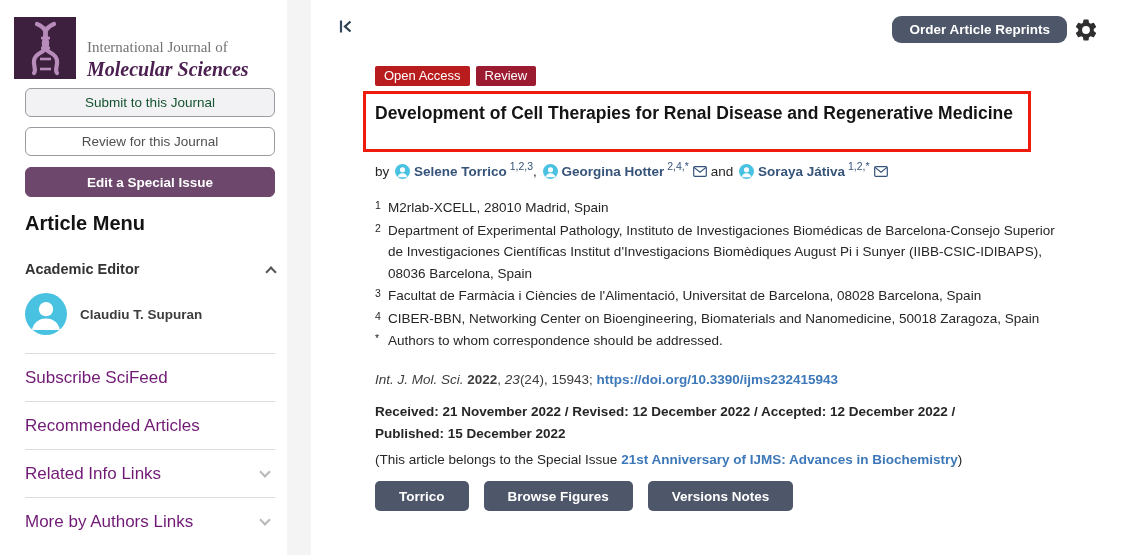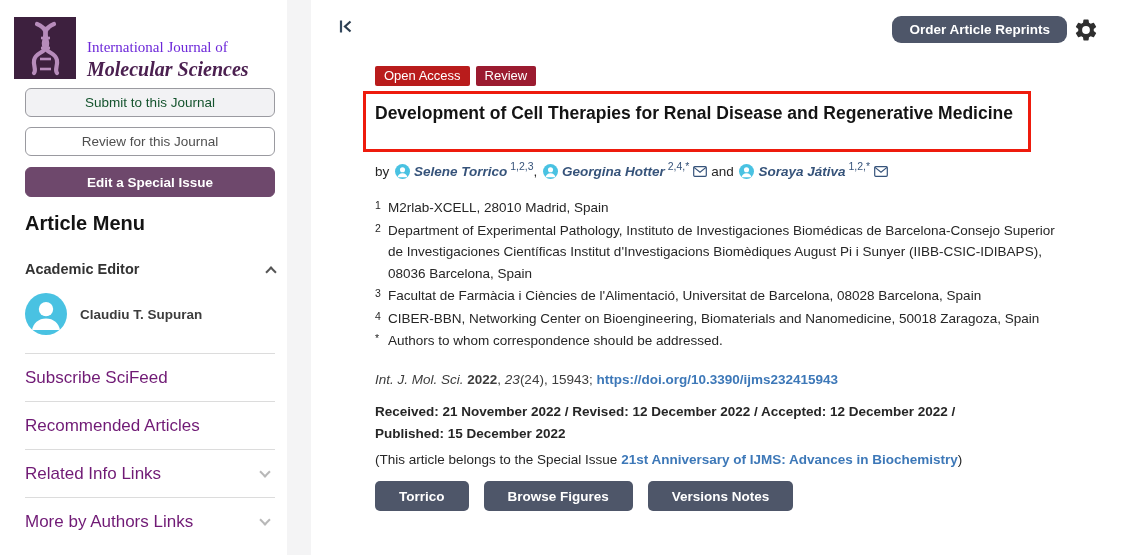--- a/index.html
+++ b/index.html
@@ -7,21 +7,21 @@
   body { font-family:"Liberation Sans", sans-serif; color:#262626; }
   .page { position:relative; width:1121px; height:555px; background:#fff; overflow:hidden; }
 
   
   .sidebar { position:absolute; left:0; top:0; width:287px; height:555px; background:#fff; }
   .gutter { position:absolute; left:287px; top:0; width:24px; height:555px; background:#f4f4f5; }
 
   .logo-row { position:absolute; left:14px; top:14px; display:flex; align-items:center; }
   .logo-box { width:62px; height:62px; flex:0 0 62px; }
   .jname { margin-left:11px; font-family:"Liberation Serif", serif; }
-  .jname .l1 { font-size:15px; color:#6d28d9; line-height:19px;margin-top:24px; }
+  .jname .l1 { font-size:15px; color:#737373; line-height:19px;margin-top:24px; }
   .jname .l2 { font-size:20px; font-weight:bold; font-style:italic; color:#4b2050; line-height:24px; }
 
   .side-btn { position:absolute; left:25px; width:250px; height:29px; border-radius:6px;
               display:flex; align-items:center; justify-content:center; font-size:13.5px;
               cursor:pointer; }
   .btn-submit { top:88px; background:#f2f2f4; border:1px solid #9a9aa0; color:#14532d; }
   .btn-review { top:127px; background:#fff; border:1px solid #9a9aa0; color:#4f4f4f; }
   .btn-edit   { top:167px; height:30px; background:#6e486c; border:1px solid #6e486c;
                 color:#fff; font-weight:bold; }
 
@@ -62,21 +62,21 @@
   .badge.rev { background:#9b1b30; }
 
   .hl-box { position:absolute; left:52px; top:91px; width:668px; height:61px;
             border:3px solid #ee1b0d; pointer-events:none; }
 
   .title { position:absolute; left:64px; top:101px; width:680px; font-size:17.5px;
            font-weight:bold; color:#141414; line-height:25px; }
 
   .byline { position:absolute; left:64px; top:160px; font-size:13.5px; color:#262626;
             white-space:pre-wrap; }
-  .byline .author { color:#36537a; font-weight:bold; cursor:pointer;font-style:italic; }
+  .byline .author { color:#36537a; font-weight:bold; cursor:pointer; }
   .byline sup { font-size:10.5px; color:#36537a; }
   .av-sm { width:15px; height:15px; vertical-align:-3px; margin:0 4px 0 2px; }
   .env { vertical-align:-1px; margin-left:4px; cursor:pointer; }
 
   .affils { position:absolute; left:64px; top:197px; width:692px; }
   .affil { display:flex; font-size:13.5px; line-height:21.5px; color:#262626; margin-bottom:1px; }
   .affil .mk { flex:0 0 13px; font-size:10.5px; position:relative; top:-2px; }
   .affil .tx { flex:1; }
 
   .citation { position:absolute; left:64px; top:372px; font-size:13.5px; white-space:pre-wrap; color:#3d3d3d; }

